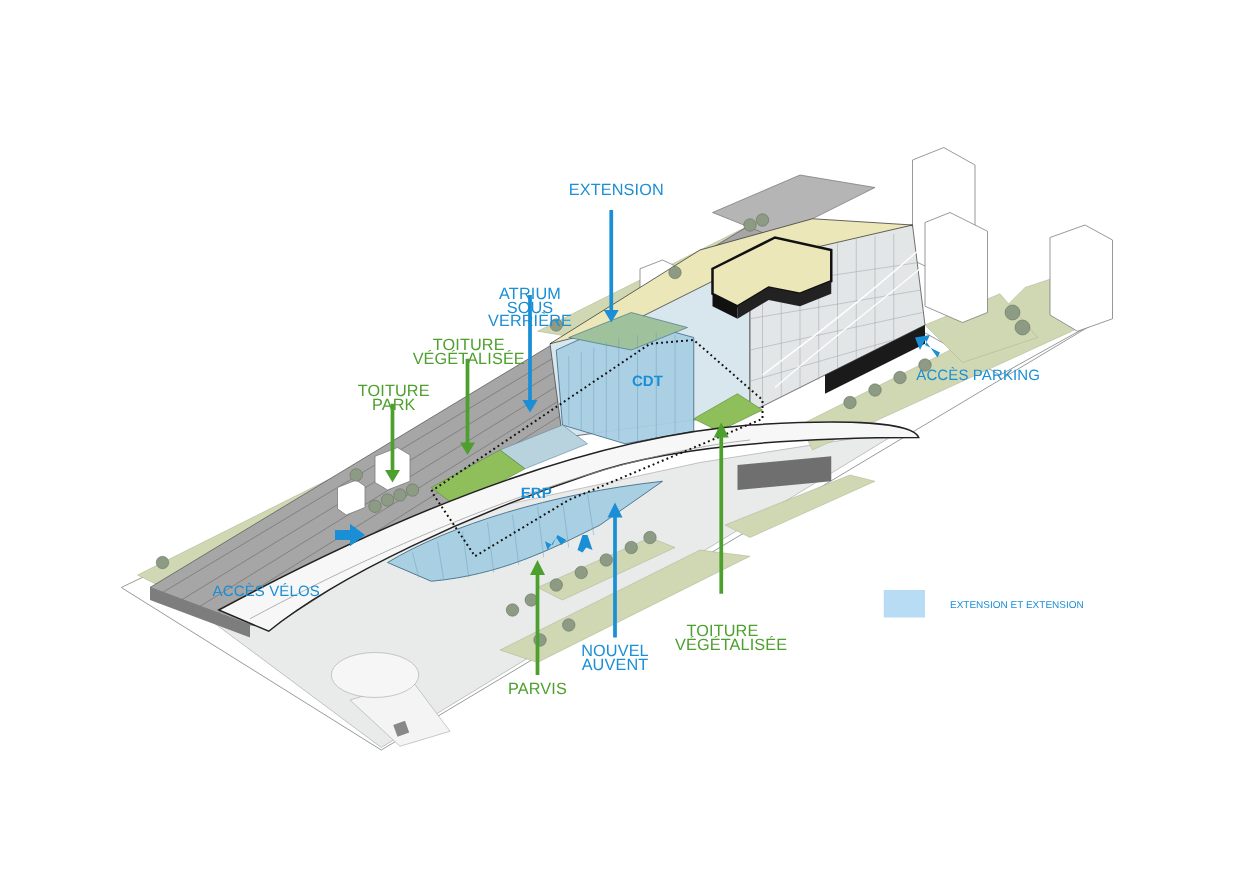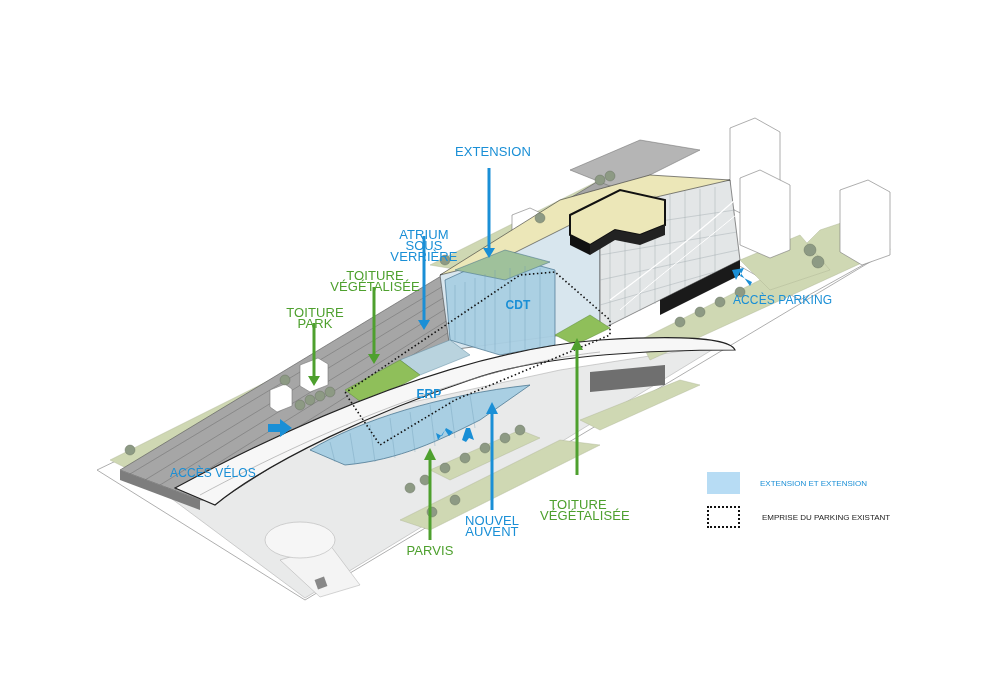--- a/index.html
+++ b/index.html
@@ -209,17 +209,13 @@
 <div class="lbl blue" style="left:460px; top:515px; width:64px;">NOUVEL
 AUVENT</div>
 <div class="lbl green" style="left:540px; top:483px; width:76px;margin-top:16px;">TOITURE
 VÉGÉTALISÉE</div>
 
 <div class="legend">
   <div class="legend-row">
     <div class="swatch-fill"></div>
     <span class="legend-text blue">EXTENSION ET EXTENSION</span>
   </div>
-  <div class="legend-row">
-    <div class="swatch-dotted"></div>
-    <span class="legend-text dark">EMPRISE DU PARKING EXISTANT</span>
-  </div>
 </div>
 
 </body></html>

